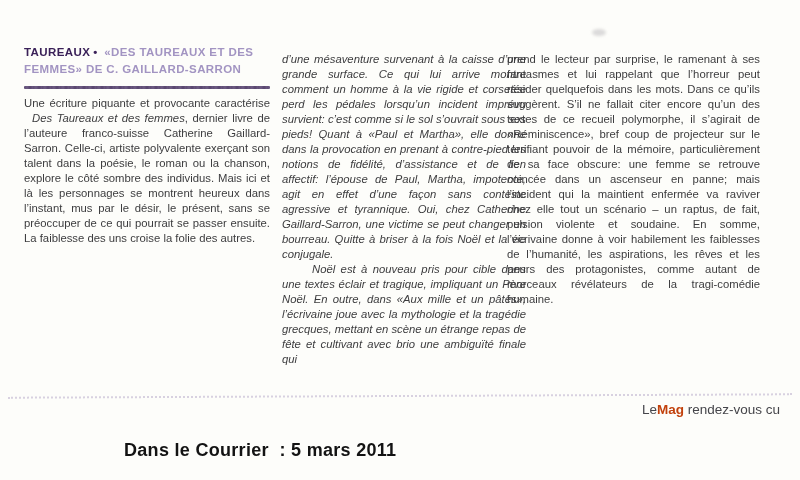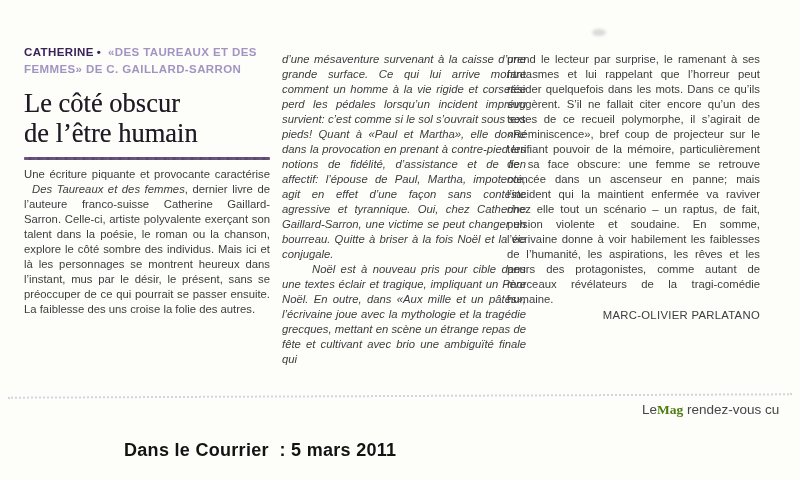--- a/index.html
+++ b/index.html
@@ -79,21 +79,21 @@
     opacity: 0.75;
     transform: rotate(-0.25deg);
   }
 
   
   .lemag {
     position: absolute; left: 642px; top: 402px; width: 158px;
     font-size: 13.5px; color: #45454a;
     white-space: nowrap; overflow: hidden;
   }
-  .lemag b { font-weight: bold; color: #4d7c0f; font-family: Liberation Serif, serif; }
+  .lemag b { font-weight: bold; color: #c2410c; }
 
   
   .stamp {
     position: absolute; left: 124px; top: 440px;
     font-size: 18px; font-weight: bold; color: #131313;
     letter-spacing: 0.3px;
     white-space: pre;
   }
 
   
@@ -104,43 +104,38 @@
     filter: blur(1.5px);
   }
 </style>
 </head>
 <body>
 
 <div class="paper">
 
   <div class="col col1">
     <div class="kicker">
-      <span class="kicker-section">CATHERINE</span><span class="kicker-bullet">•</span>
+      <span class="kicker-section">TAUREAUX</span><span class="kicker-bullet">•</span>
       <span class="kicker-subject">«DES TAUREAUX ET DES FEMMES» DE C. GAILLARD-SARRON</span>
     </div>
 
-    <h1 class="headline">
-      <span class="hl-line">Le côté obscur</span>
-      <span class="hl-line">de l’être humain</span>
-    </h1>
 
     <div class="title-rule"></div>
 
     <p class="body-p first"><span>Une écriture piquante et provocante caractérise </span><span class="it">Des Taureaux et des femmes</span><span>, dernier livre de l’auteure franco-suisse Catherine Gaillard-Sarron. Celle-ci, artiste polyvalente exerçant son talent dans la poésie, le roman ou la chanson, explore le côté sombre des individus. Mais ici et là les personnages se montrent heureux dans l’instant, mus par le désir, le présent, sans se préoccuper de ce qui pourrait se passer ensuite. La faiblesse des uns croise la folie des autres.</span></p>
 
   </div>
 
   <div class="col col2">
     <p class="body-p">d’une mésaventure survenant à la caisse d’une grande surface. Ce qui lui arrive montre comment un homme à la vie rigide et corsetée perd les pédales lorsqu’un incident imprévu survient: c’est comme si le sol s’ouvrait sous ses pieds! Quant à «Paul et Martha», elle donne dans la provocation en prenant à contre-pied les notions de fidélité, d’assistance et de lien affectif: l’épouse de Paul, Martha, impotente, agit en effet d’une façon sans conteste agressive et tyrannique. Oui, chez Catherine Gaillard-Sarron, une victime se peut changer en bourreau. Quitte à briser à la fois Noël et la vie conjugale.</p>
     <p class="body-p indent">Noël est à nouveau pris pour cible dans une textes éclair et tragique, impliquant un Père Noël. En outre, dans «Aux mille et un pâtés», l’écrivaine joue avec la mythologie et la tragédie grecques, mettant en scène un étrange repas de fête et cultivant avec brio une ambiguïté finale qui</p>
   </div>
 
   <div class="col col3">
     <p class="body-p">prend le lecteur par surprise, le ramenant à ses fantasmes et lui rappelant que l’horreur peut résider quelquefois dans les mots. Dans ce qu’ils suggèrent. S’il ne fallait citer encore qu’un des textes de ce recueil polymorphe, il s’agirait de «Réminiscence», bref coup de projecteur sur le terrifiant pouvoir de la mémoire, particulièrement de sa face obscure: une femme se retrouve coincée dans un ascenseur en panne; mais l’incident qui la maintient enfermée va raviver chez elle tout un scénario – un raptus, de fait, pulsion violente et soudaine. En somme, l’écrivaine donne à voir habilement les faiblesses de l’humanité, les aspirations, les rêves et les peurs des protagonistes, comme autant de morceaux révélateurs de la tragi-comédie humaine.</p>
-    <div class="byline">MARC-OLIVIER PARLATANO</div>
   </div>
 
   <div class="clip-edge"></div>
 
   <div class="lemag"><span>Le</span><b>Mag</b><span> rendez-vous cu</span></div>
 
   <div class="stamp">Dans le Courrier  : 5 mars 2011</div>
 
   <div class="smudge"></div>
 </div>

